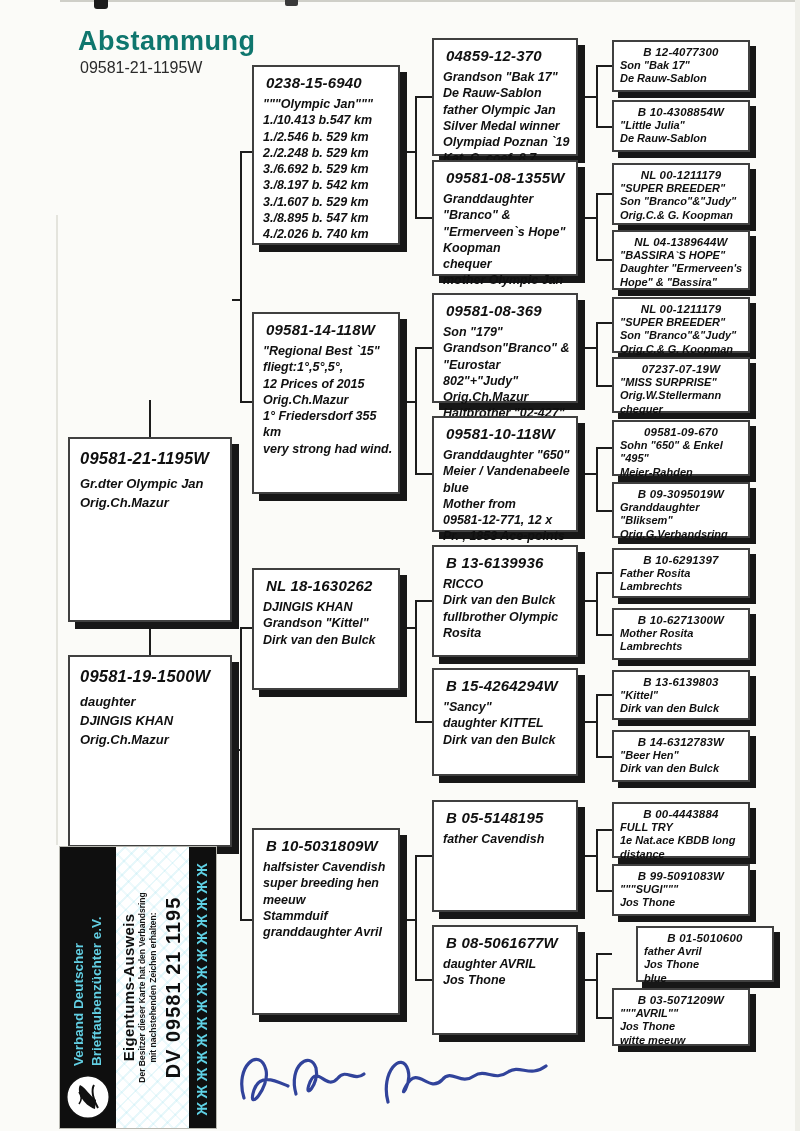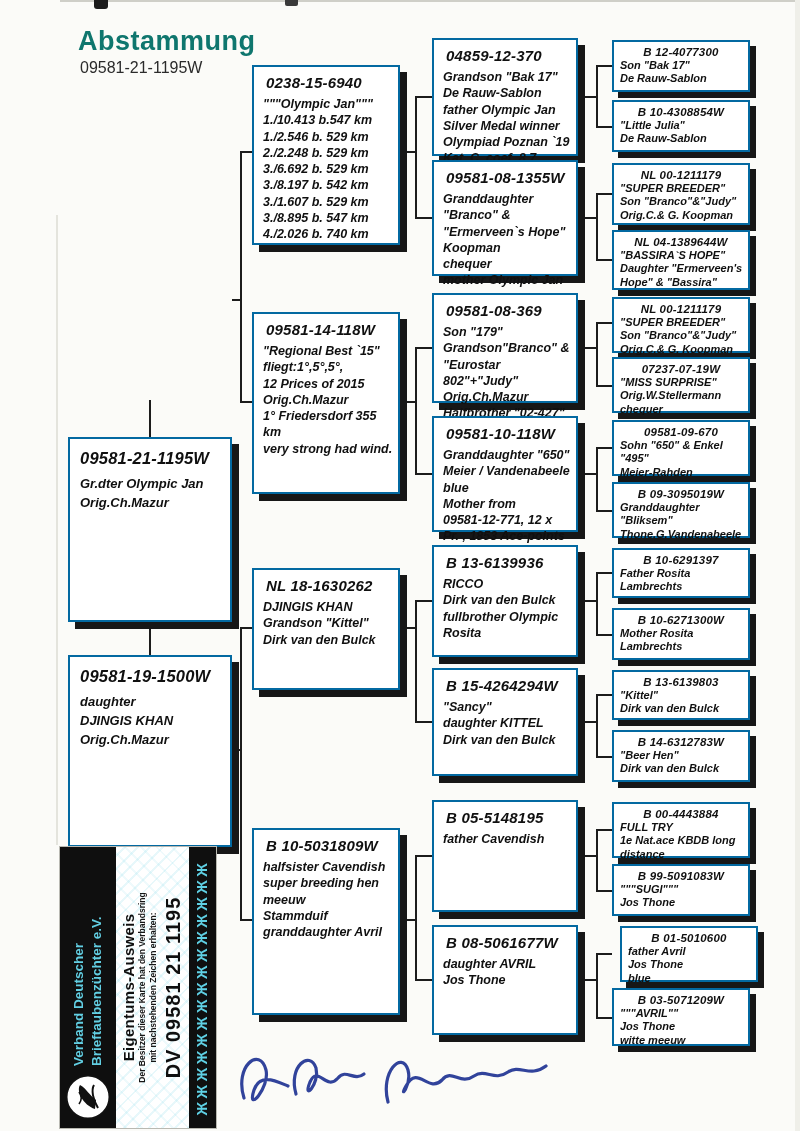--- a/index.html
+++ b/index.html
@@ -1,19 +1,19 @@
 <!DOCTYPE html>
 <html><head>
 <meta charset="utf-8">
 <style>
   html,body{margin:0;padding:0;background:#e9e9e4}
   #page{position:relative;width:800px;height:1131px;background:#fbfbf8;font-family:"Liberation Sans",sans-serif;overflow:hidden;margin:0 auto}
   .title{position:absolute;left:78px;top:26px;font-size:27px;font-weight:bold;color:#0f766e;letter-spacing:.5px}
   .subtitle{position:absolute;left:80px;top:59px;font-size:16px;color:#2b2b2b}
-  .box{position:absolute;background:#fff;border:2px solid #0369a1;box-shadow:7px 7px 0 #171717;color:#101010;font-style:italic;font-weight:bold}
+  .box{position:absolute;background:#fff;border:2px solid #404040;box-shadow:7px 7px 0 #171717;color:#101010;font-style:italic;font-weight:bold}
   .bx-header{font-size:15px;padding:7px 4px 3px 12px;letter-spacing:.2px}
   .g1 .bx-header{font-size:16.5px;padding-top:10px;padding-left:10px}
   .bx-lines{padding:2px 4px 0 9px;font-size:12.5px;line-height:1.3}
   .g1 .bx-lines{font-size:13px;line-height:1.45;padding-left:10px;padding-top:4px}
   .g4{box-shadow:6px 6px 0 #171717}
   .g4 .bx-header{font-size:11.5px;text-align:center;padding:4px 2px 1px}
   .g4 .bx-lines{font-size:11px;line-height:1.22;padding:0 2px 0 6px}
   .ln{position:absolute;background:#1c1c1c}
   .art{position:absolute}
   
@@ -301,21 +301,21 @@
         <div class="bx-line">Sohn "650" &amp; Enkel</div>
         <div class="bx-line">"495"</div>
         <div class="bx-line">Meier-Rahden</div>
       </div>
   </div>
   <div class="box g4" style="left:612px;top:482px;width:134px;height:52px">
     <div class="bx-header">B 09-3095019W</div>
     <div class="bx-lines">
         <div class="bx-line">Granddaughter</div>
         <div class="bx-line">"Bliksem"</div>
-        <div class="bx-line">Thone.G.Vandenabeele</div>
+        <div class="bx-line">Orig.G.Verbandsring</div>
       </div>
   </div>
   <div class="box g4" style="left:612px;top:548px;width:134px;height:46px">
     <div class="bx-header">B 10-6291397</div>
     <div class="bx-lines">
         <div class="bx-line">Father Rosita</div>
         <div class="bx-line">Lambrechts</div>
       </div>
   </div>
   <div class="box g4" style="left:612px;top:608px;width:134px;height:48px">
@@ -347,21 +347,21 @@
         <div class="bx-line">distance</div>
       </div>
   </div>
   <div class="box g4" style="left:612px;top:864px;width:134px;height:48px">
     <div class="bx-header">B 99-5091083W</div>
     <div class="bx-lines">
         <div class="bx-line">"""SUGI"""</div>
         <div class="bx-line">Jos Thone</div>
       </div>
   </div>
-  <div class="box g4" style="left:620px;top:926px;width:134px;height:52px">
+  <div class="box g4" style="left:636px;top:926px;width:134px;height:52px">
     <div class="bx-header">B 01-5010600</div>
     <div class="bx-lines">
         <div class="bx-line">father Avril</div>
         <div class="bx-line">Jos Thone</div>
         <div class="bx-line">blue</div>
       </div>
   </div>
   <div class="box g4" style="left:612px;top:988px;width:134px;height:54px">
     <div class="bx-header">B 03-5071209W</div>
     <div class="bx-lines">

